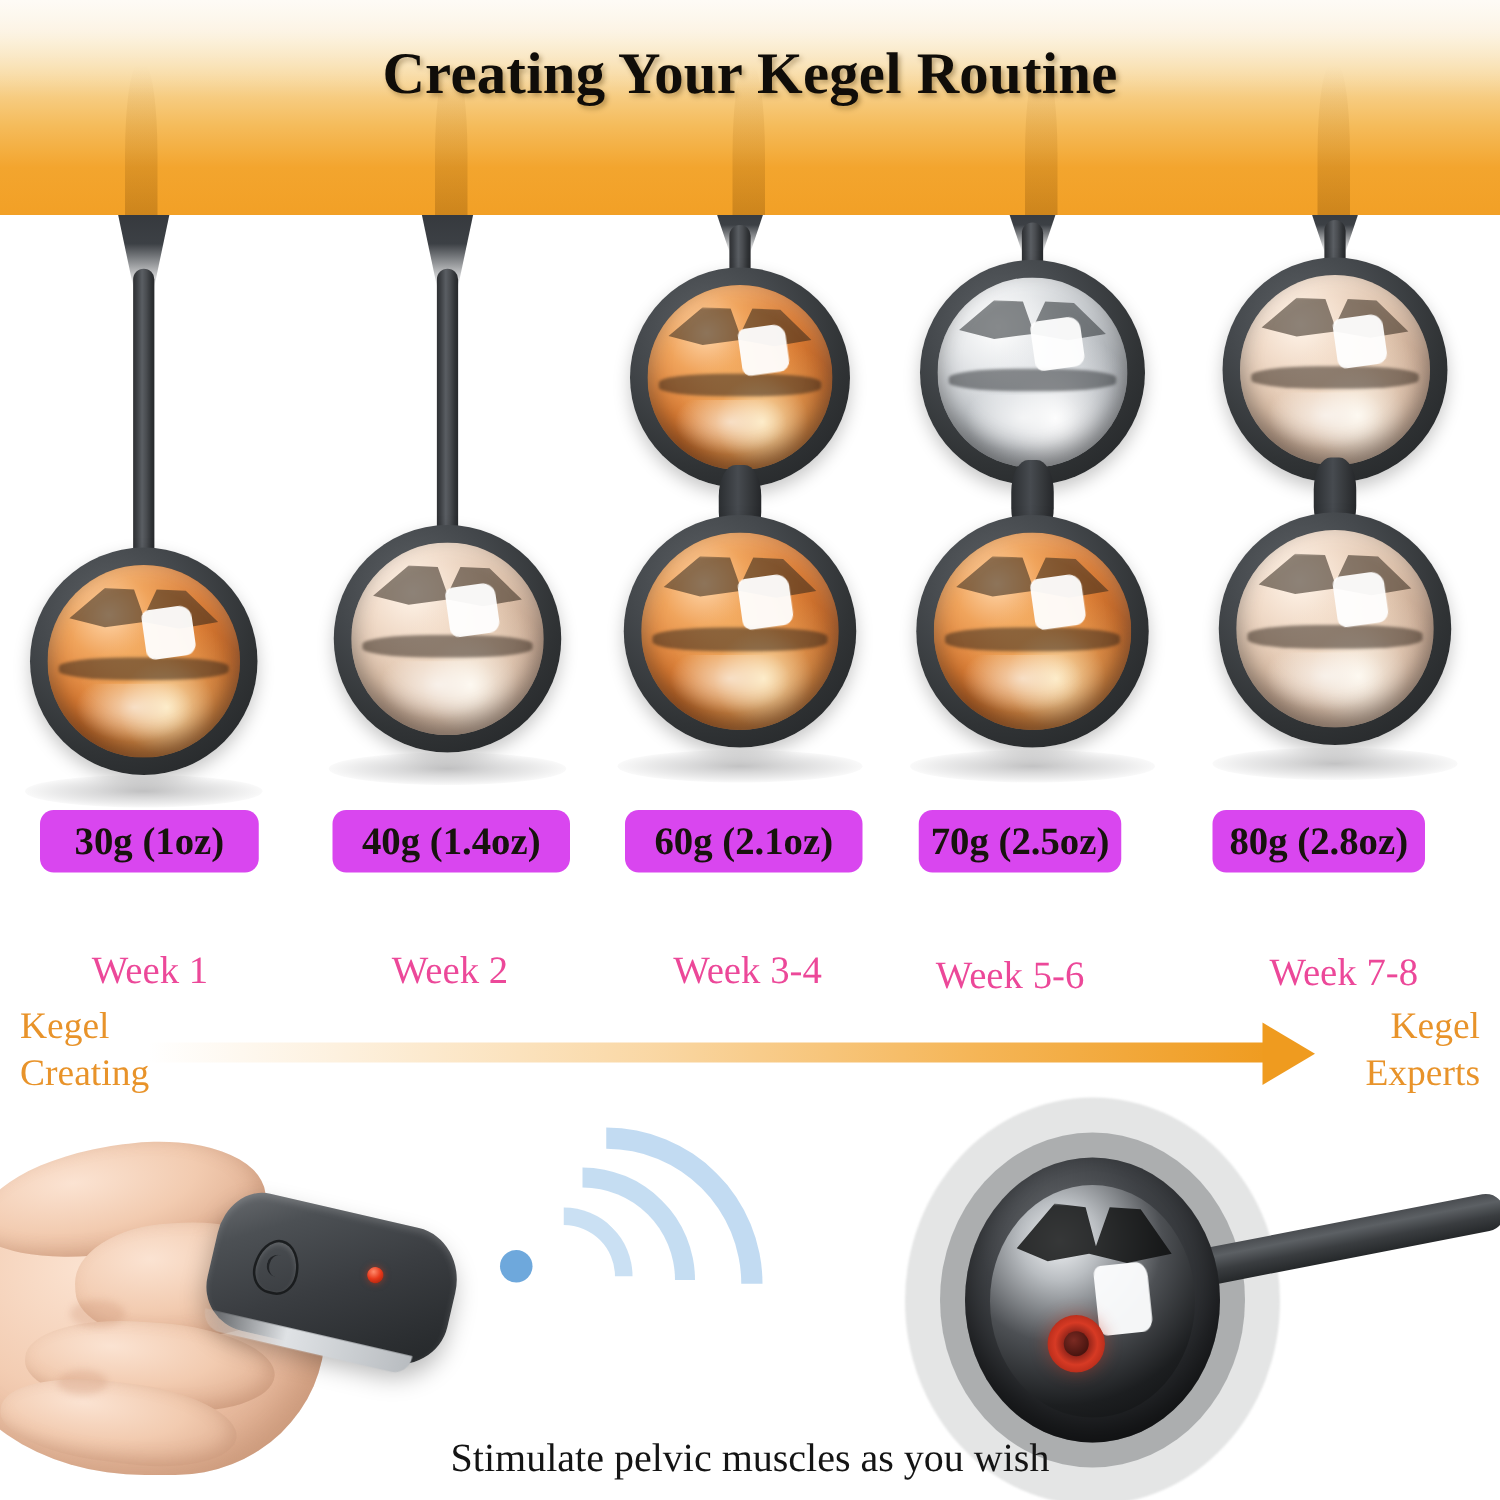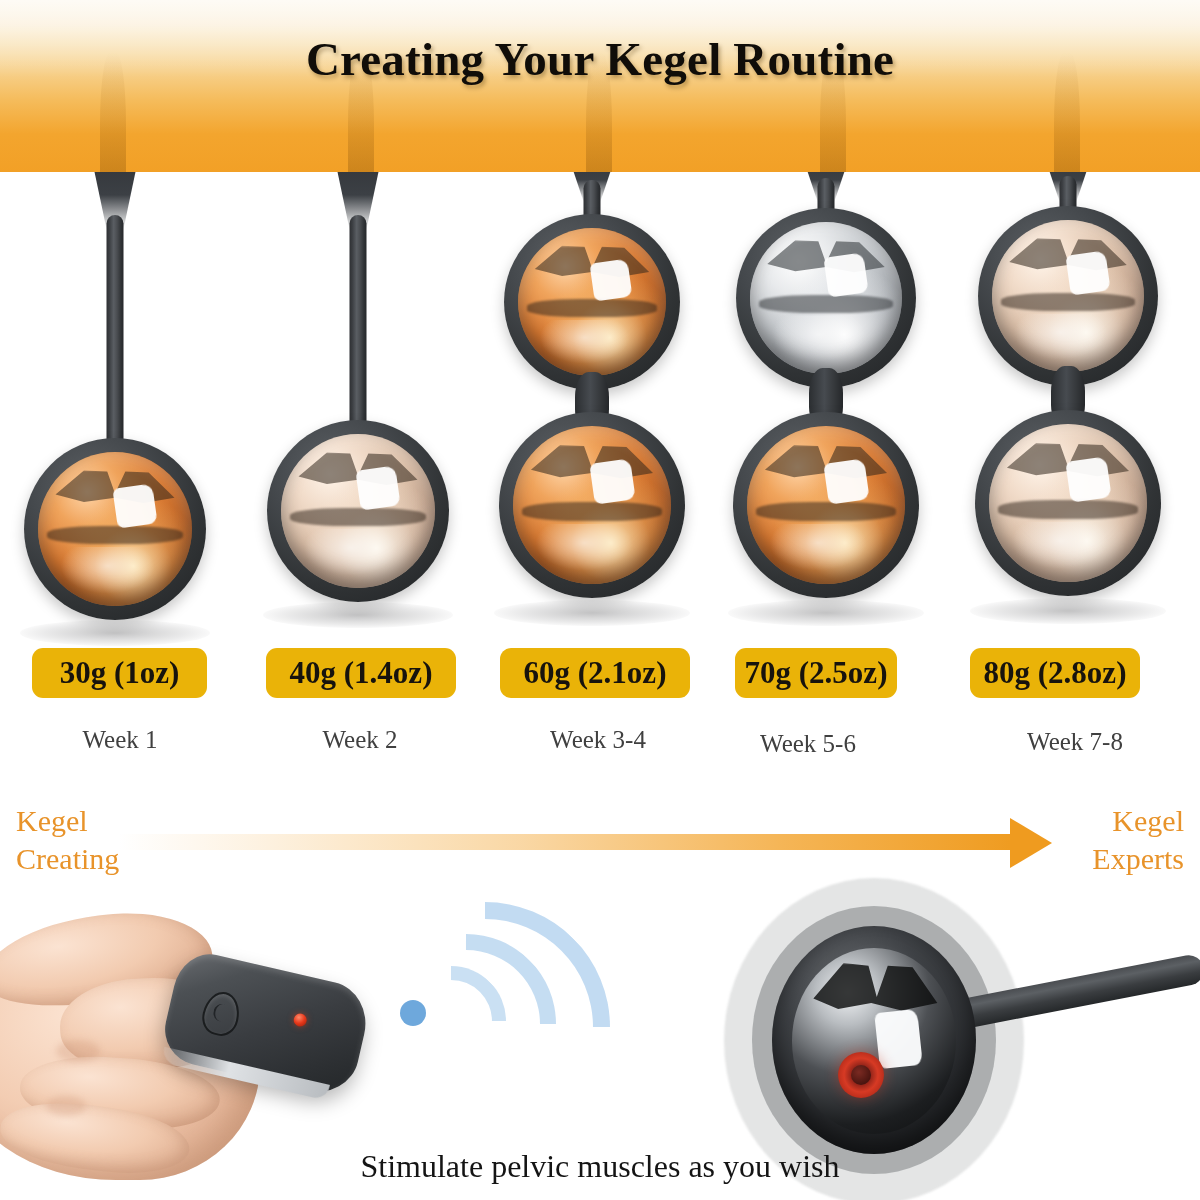--- a/index.html
+++ b/index.html
@@ -133,33 +133,34 @@
   .shadow-blob {
     position:absolute; left:50%; transform:translateX(-50%);
     height:26px; border-radius:50%;
     background:radial-gradient(ellipse at 50% 50%, rgba(110,110,112,.40) 0%, rgba(140,140,142,.18) 52%, rgba(255,255,255,0) 78%);
   }
 
   
   .badge {
     position:absolute;
     height:50px; line-height:50px;
-    background:#eab308;
+    background:#d946ef;
     border-radius:11px;
     text-align:center;
     font-size:31px; font-weight:700; color:#17130d;
     white-space:nowrap;
     z-index:4;
   }
   .weeklbl {
     position:absolute;
     width:240px; text-align:center;
-    font-size:25px; color:#404040;
+    font-size:31px; color:#ec4899;
     white-space:nowrap;
     z-index:4;
+    margin-top:32px;
   }
 
   
   .arrow-bar {
     position:absolute; left:118px; top:834px; width:900px; height:16px;
     background:linear-gradient(to right,
       rgba(242,160,38,0) 0%, rgba(242,160,38,.14) 16%,
       rgba(242,160,38,.42) 45%, rgba(242,160,38,.78) 74%, #ef9b1f 100%);
     z-index:3;
   }

